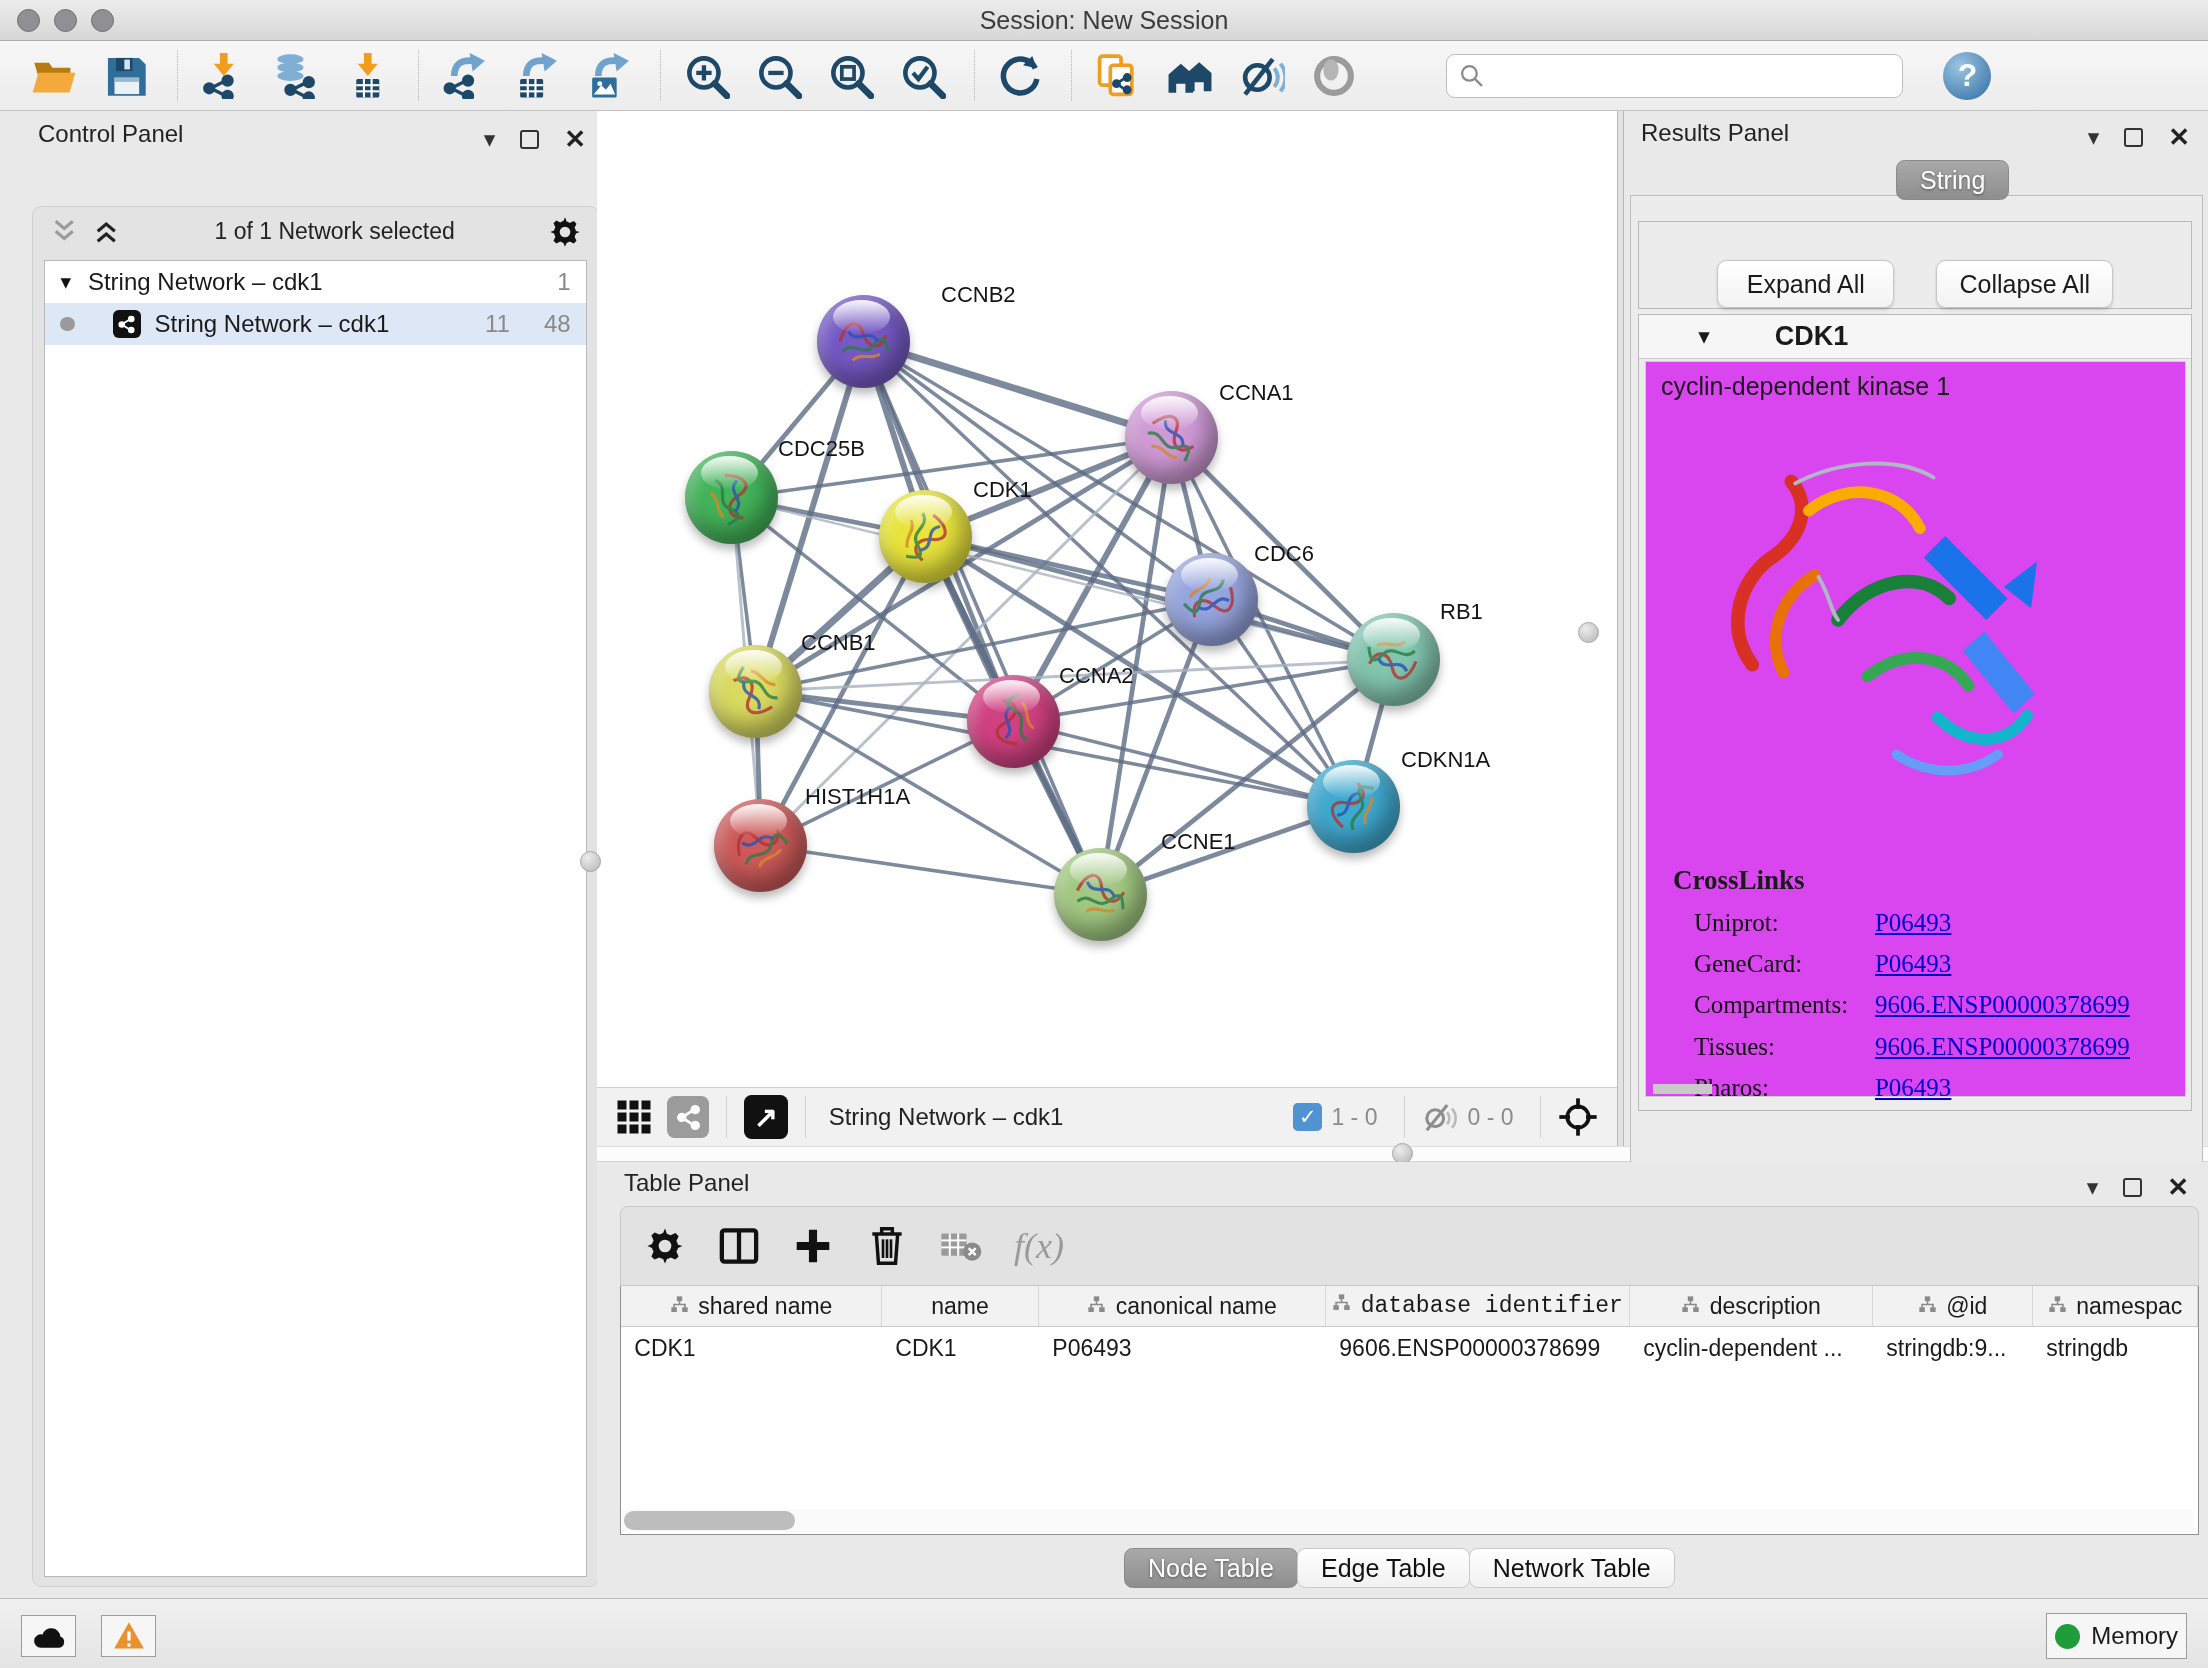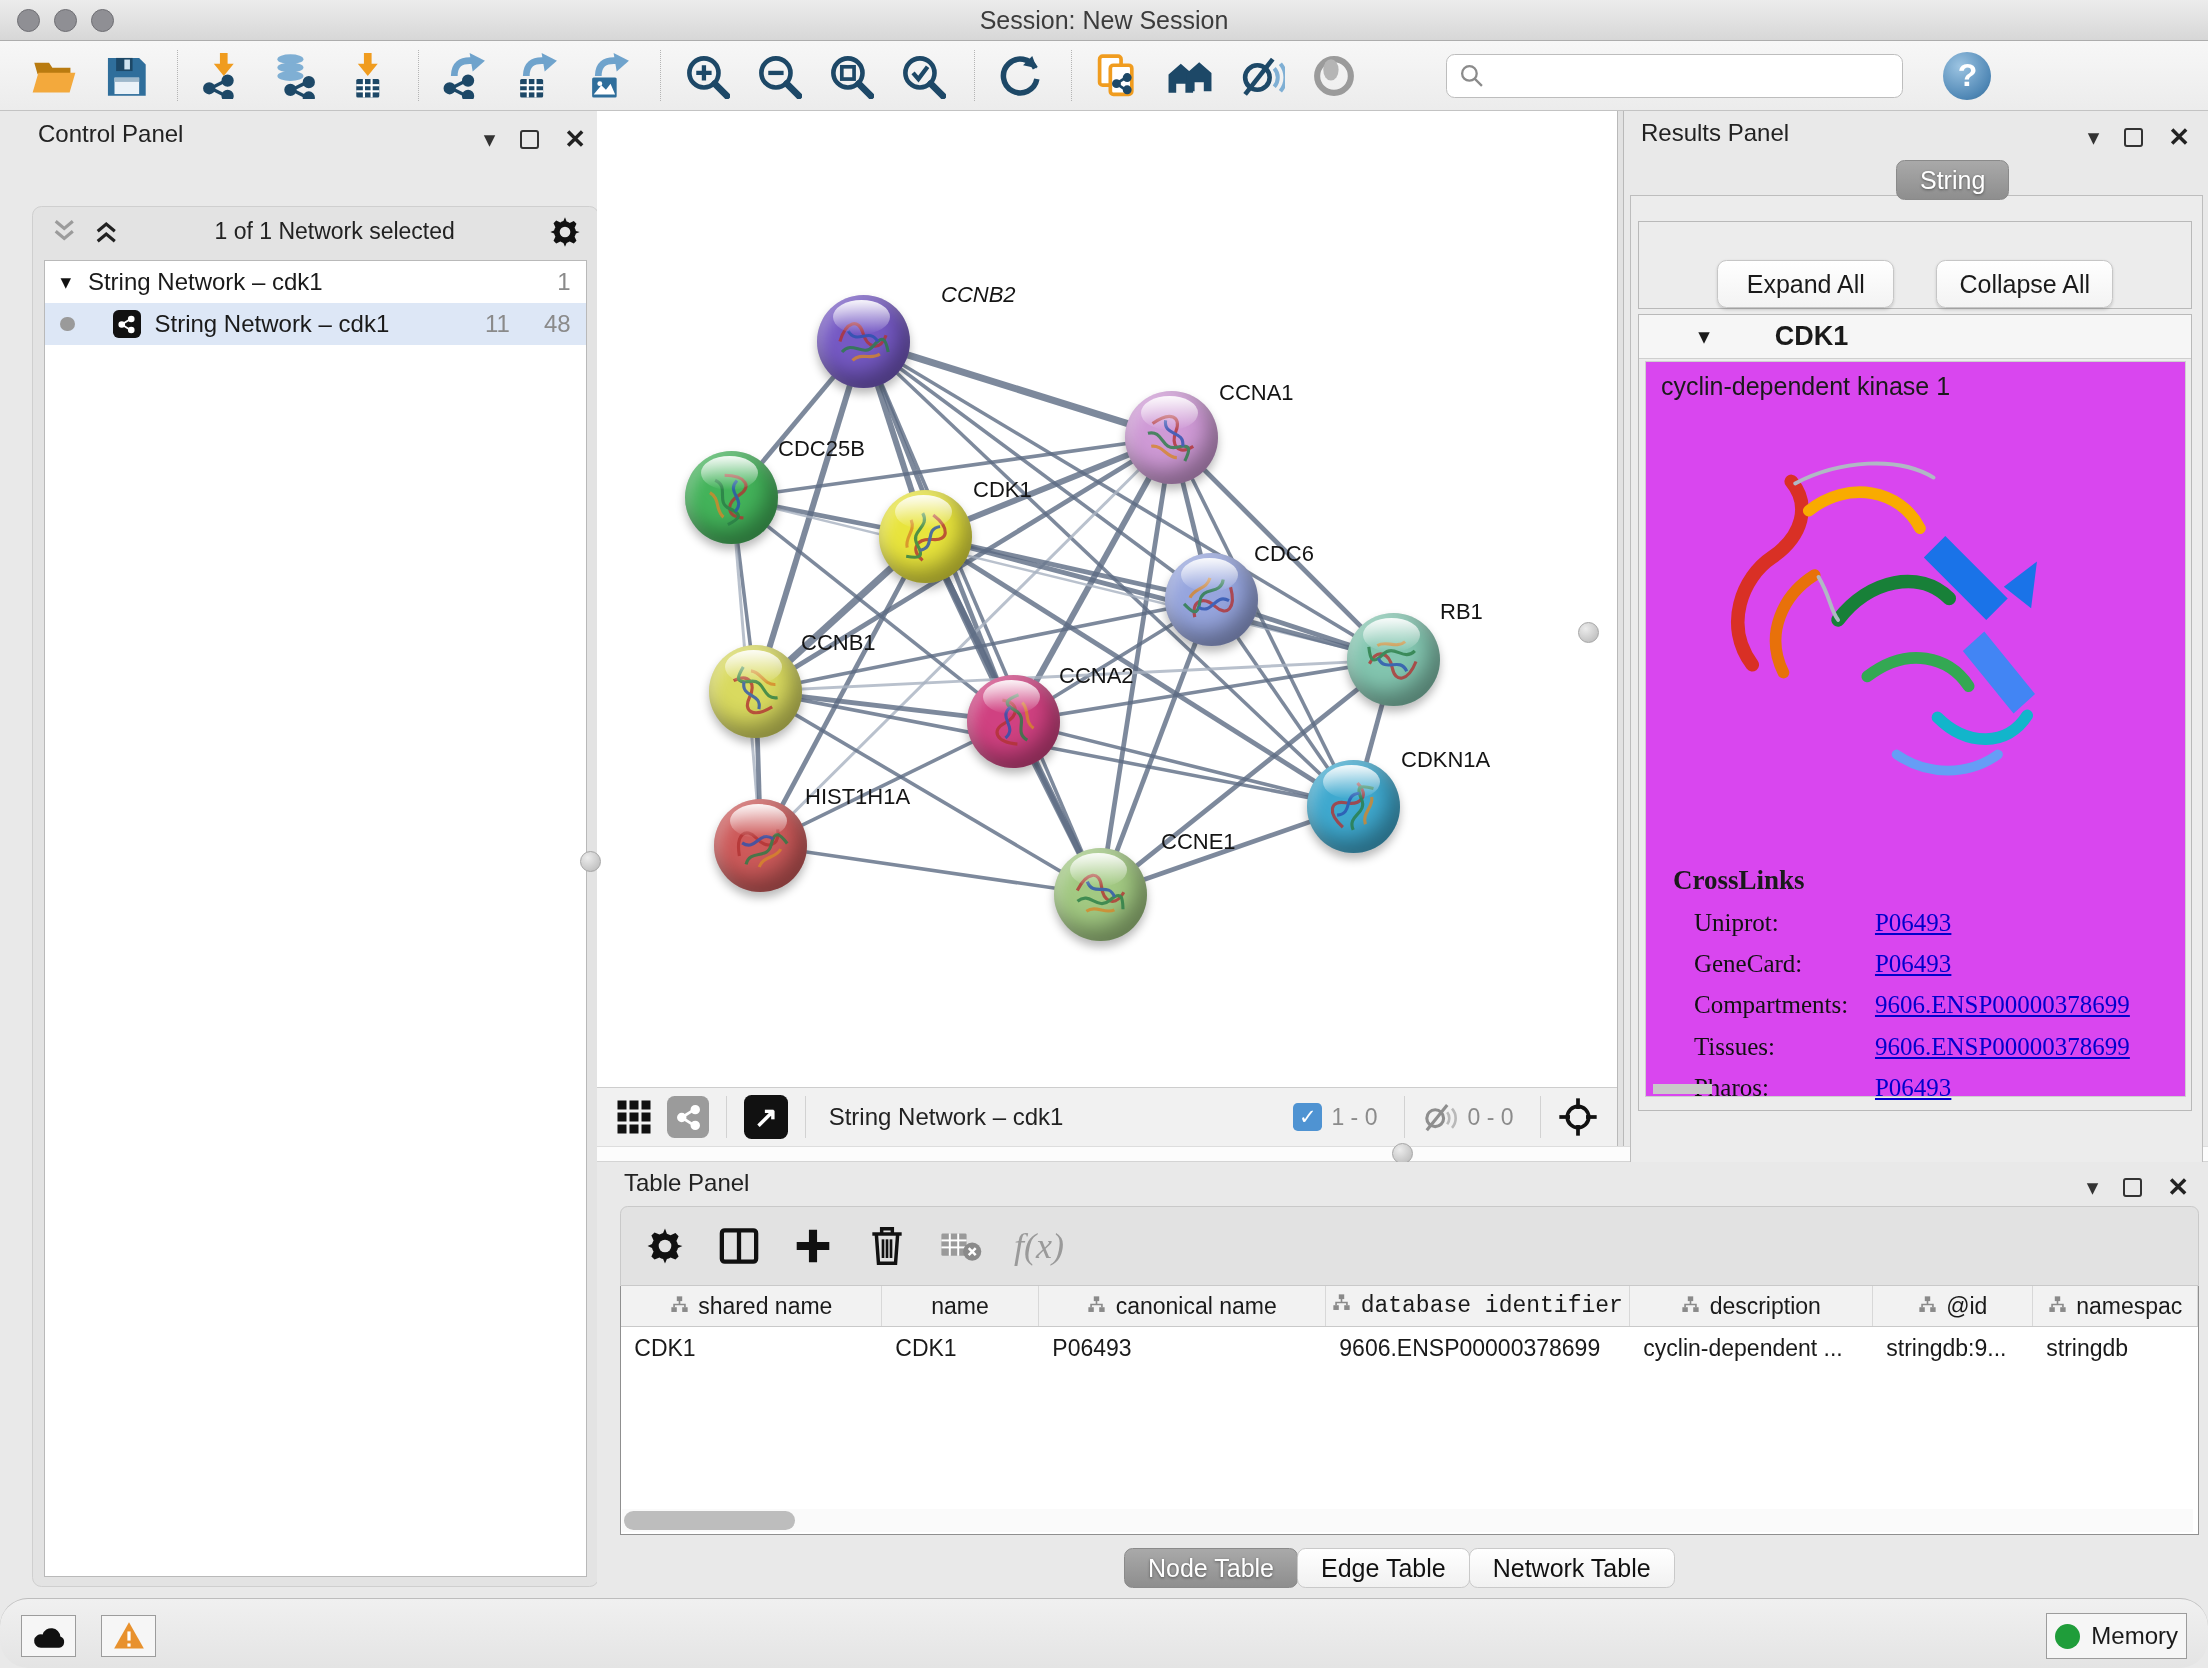--- a/index.html
+++ b/index.html
@@ -121,21 +121,21 @@
   .tp-headrow { display:flex; height:41px; background:#f2f2f2; border-bottom:1px solid #c9c9c9; }
   .th { display:flex; align-items:center; justify-content:center; gap:9.5px; font-size:23px; border-right:1px solid #d8d8d8; }
   .tp-row { display:flex; height:42px; }
   .td { font-size:23px; padding-left:13.3px; display:flex; align-items:center; white-space:nowrap; overflow:hidden; }
   .tp-hscroll { position:absolute; left:1px; bottom:1.9px; width:1571px; height:23px; background:#fafafa; }
   .tp-thumb { position:absolute; left:1.9px; top:1.9px; width:171px; height:19px; border-radius:9.5px; background:#bdbdbd; }
   .tp-tabs { position:absolute; left:527px; top:386px; display:flex; }
 
   
   .statusbar { position:absolute; left:0; top:1598px; width:2208px; height:70px;
-    background:linear-gradient(#f0f0f0,#e4e4e4); border-top:1px solid #bdbdbd;border-radius:28px; }
+    background:linear-gradient(#f0f0f0,#e4e4e4); border-top:1px solid #bdbdbd; }
   .sb-btn { position:absolute; top:16px; width:55px; height:42px; background:#f6f6f6; border:1.9px solid #9c9c9c;
     display:flex; align-items:center; justify-content:center; }
   .sb-memory { position:absolute; right:21px; top:14.3px; width:141px; height:46px; background:#f6f6f6;
     border:1px solid #9c9c9c; display:flex; align-items:center; justify-content:center; gap:11.4px; font-size:24px; }
   .mem-dot { width:25px; height:25px; border-radius:50%; background:#1f9d3a; }
 </style>
 </head>
 <body>
 
 <div class="titlebar">
@@ -423,21 +423,21 @@
       <div class="pnode" style="left: 220px; top: 184px; background: rgb(117, 89, 196);">
         <svg class="squig" viewBox="0 0 60 60" style="transform:rotate(0deg)">
           <g fill="none" stroke-width="3">
             <path d="M8 30 C14 10 26 8 30 22 S46 40 52 24" stroke="#b23333"></path>
             <path d="M10 40 C20 28 30 46 40 34 S52 30 54 40" stroke="#2a7d46"></path>
             <path d="M16 20 C24 34 36 16 44 30" stroke="#2a52b0"></path>
             <path d="M20 48 C28 40 38 48 46 42" stroke="#d7872a"></path>
           </g>
         </svg>
       </div>
-      <span class="plabel" style="left: 344px; top: 171px; font-style: italic;">CCNB2</span>
+      <span class="plabel" style="left: 344px; top: 171px;">CCNB2</span>
       <div class="pnode" style="left: 528px; top: 280px; background: rgb(207, 154, 214);">
         <svg class="squig" viewBox="0 0 60 60" style="transform:rotate(37deg)">
           <g fill="none" stroke-width="3">
             <path d="M8 30 C14 10 26 8 30 22 S46 40 52 24" stroke="#b23333"></path>
             <path d="M10 40 C20 28 30 46 40 34 S52 30 54 40" stroke="#2a7d46"></path>
             <path d="M16 20 C24 34 36 16 44 30" stroke="#2a52b0"></path>
             <path d="M20 48 C28 40 38 48 46 42" stroke="#d7872a"></path>
           </g>
         </svg>
       </div>

